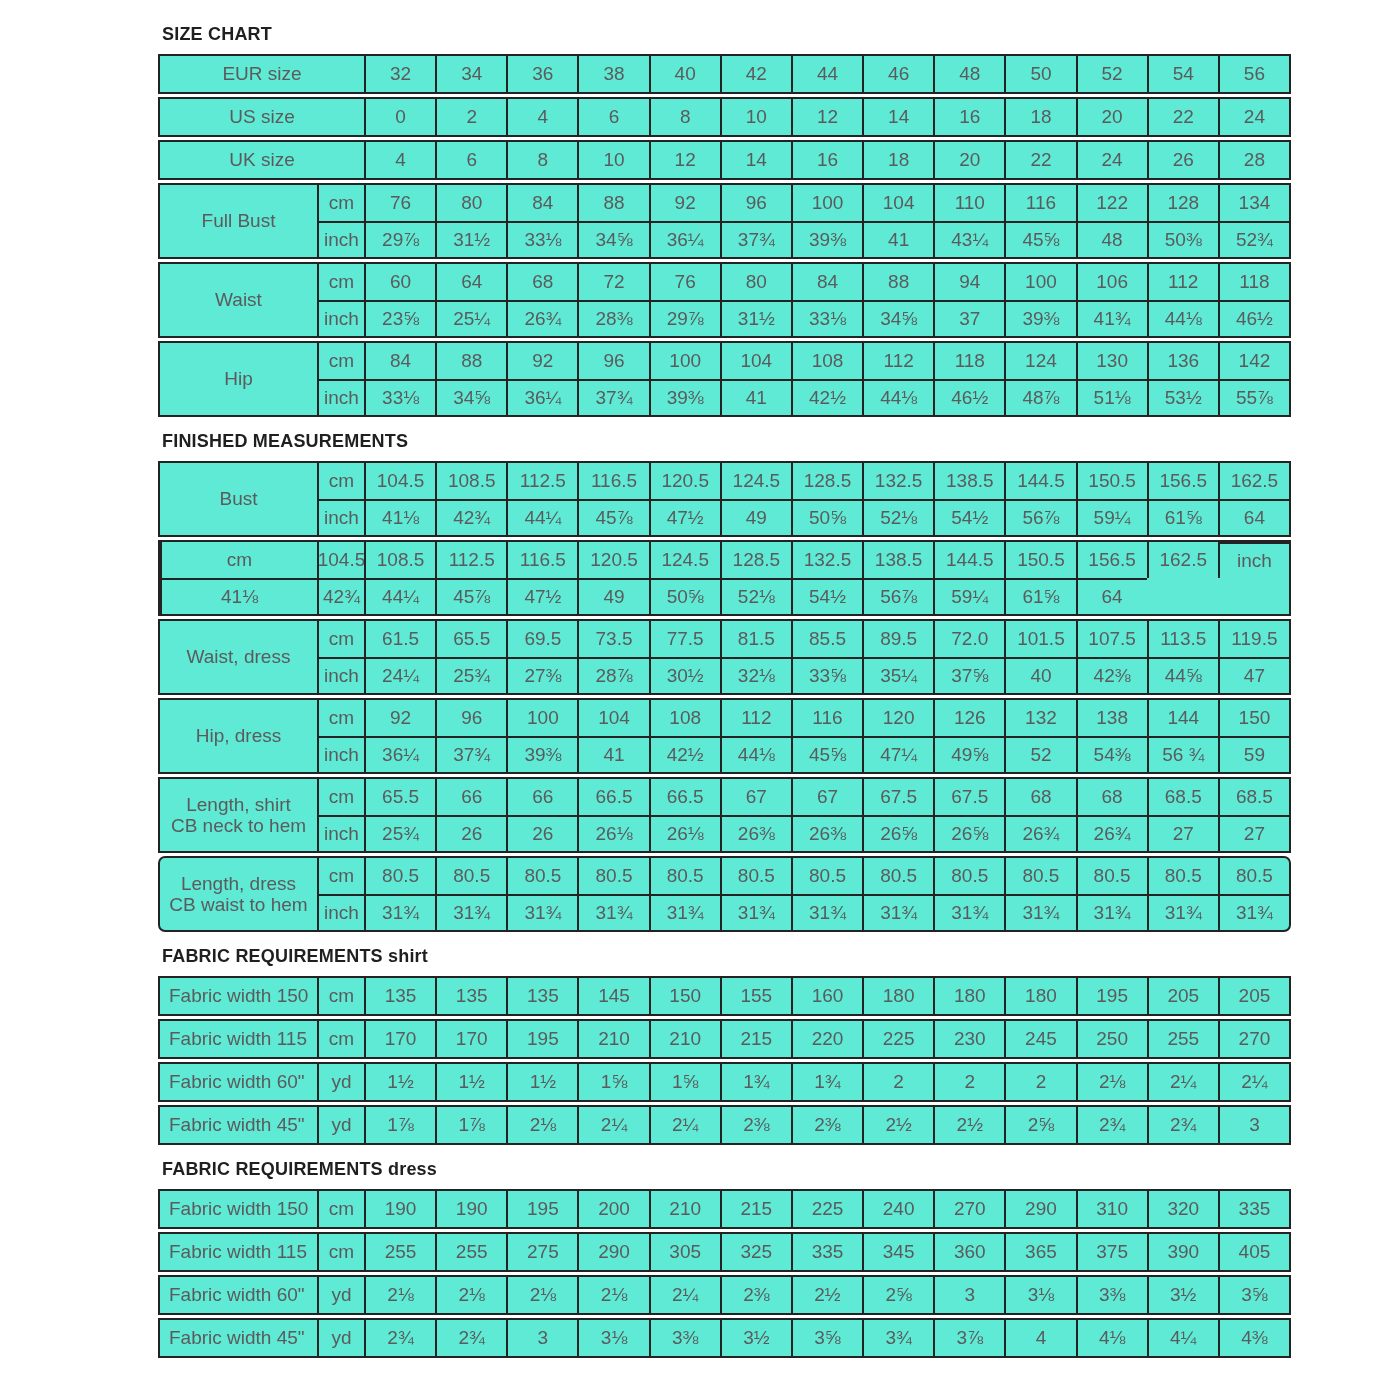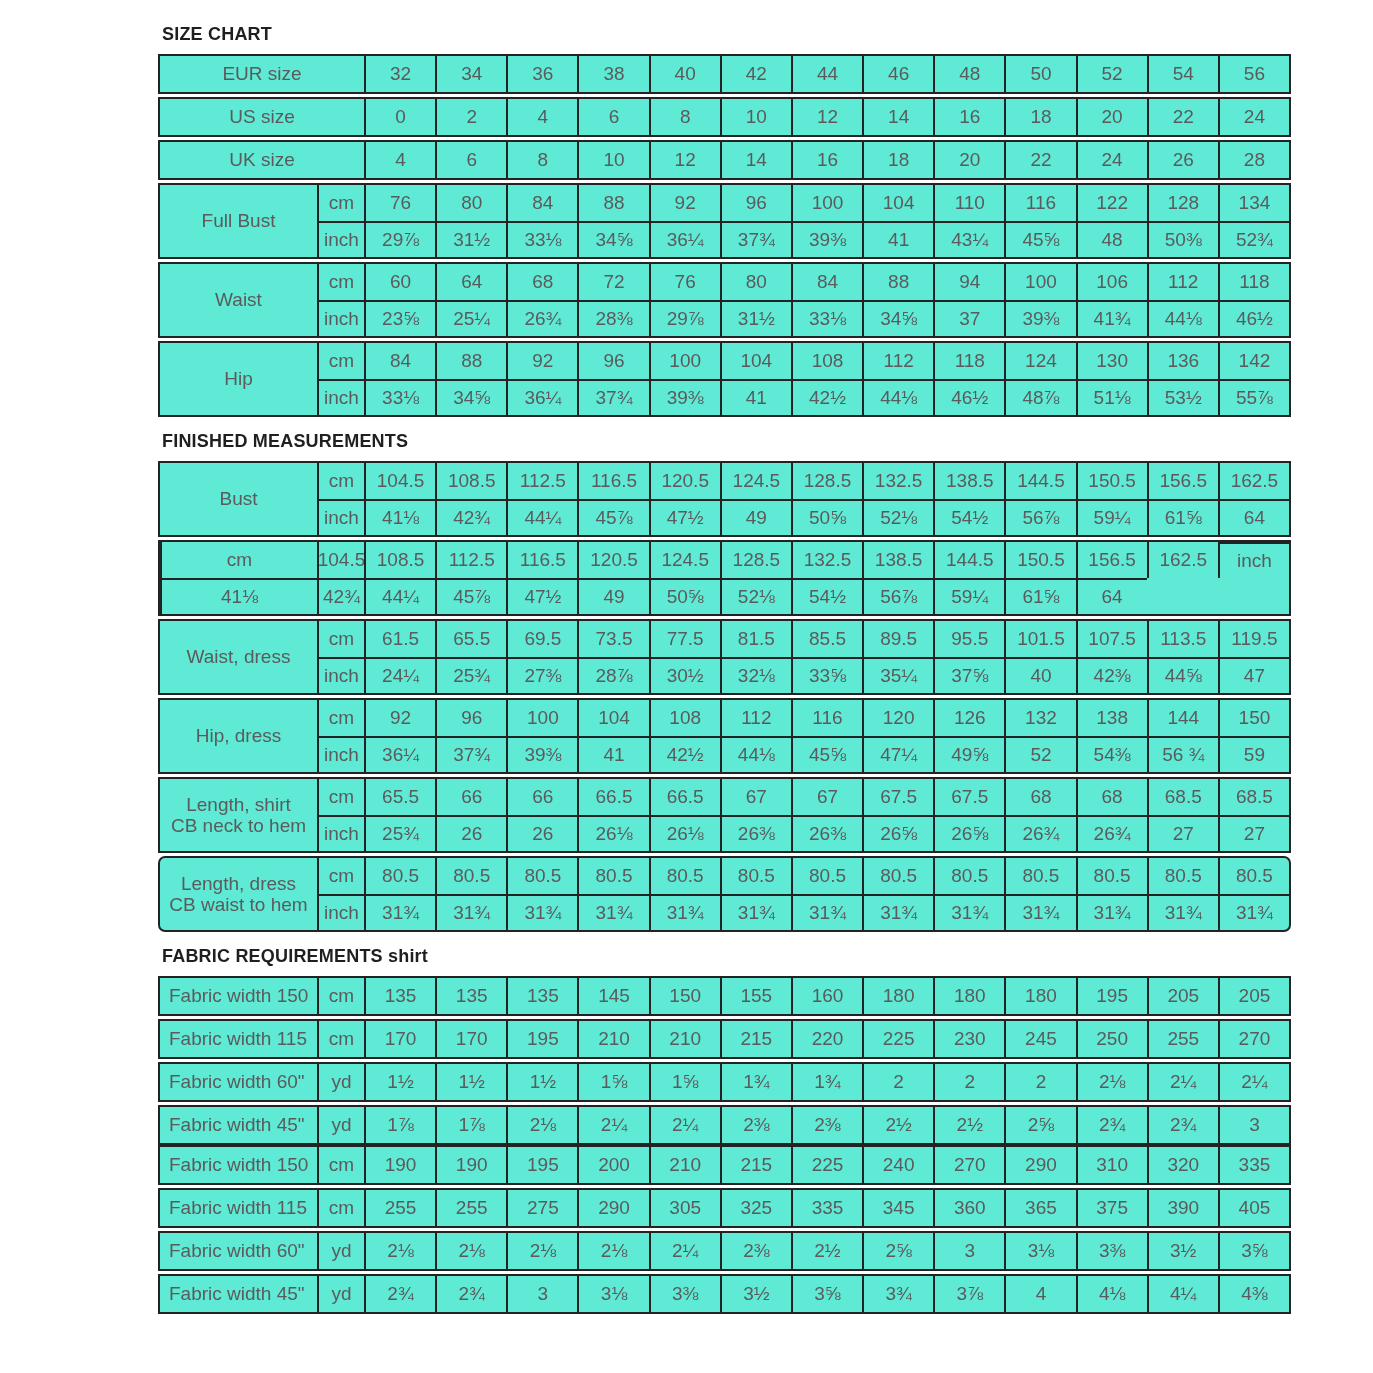--- a/index.html
+++ b/index.html
@@ -288,21 +288,21 @@
           </div>
           <div class="cell unit">cm</div>
           <div class="cell val">61.5</div>
           <div class="cell val">65.5</div>
           <div class="cell val">69.5</div>
           <div class="cell val">73.5</div>
           <div class="cell val">77.5</div>
           <div class="cell val">81.5</div>
           <div class="cell val">85.5</div>
           <div class="cell val">89.5</div>
-          <div class="cell val">95.5</div>
+          <div class="cell val">72.0</div>
           <div class="cell val">101.5</div>
           <div class="cell val">107.5</div>
           <div class="cell val">113.5</div>
           <div class="cell val">119.5</div>
           <div class="cell unit topline">inch</div>
           <div class="cell val topline">24¼</div>
           <div class="cell val topline">25¾</div>
           <div class="cell val topline">27⅜</div>
           <div class="cell val topline">28⅞</div>
           <div class="cell val topline">30½</div>
@@ -493,20 +493,21 @@
           <div class="cell val">2½</div>
           <div class="cell val">2½</div>
           <div class="cell val">2⅝</div>
           <div class="cell val">2¾</div>
           <div class="cell val">2¾</div>
           <div class="cell val">3</div>
         </div>
       </div>
     </section>
     <section class="left-labels">
+      <h2 class="sec-title">FABRIC REQUIREMENTS dress</h2>
       <div class="tbl">
         <div class="grp" style="grid-template-rows: repeat(1, 36px);">
           <div class="cell label" style="grid-row: 1 / span 1;">
             <div>Fabric width 150</div>
           </div>
           <div class="cell unit">cm</div>
           <div class="cell val">190</div>
           <div class="cell val">190</div>
           <div class="cell val">195</div>
           <div class="cell val">200</div>

